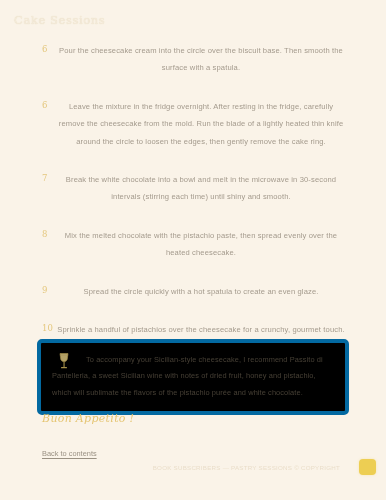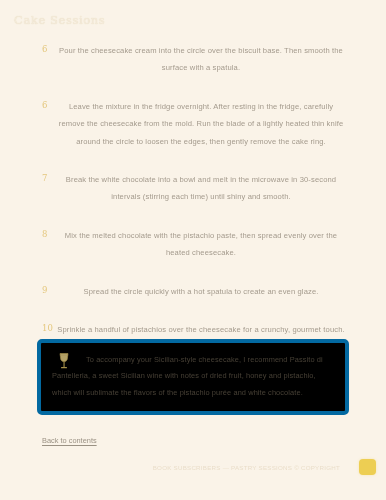--- a/index.html
+++ b/index.html
@@ -217,20 +217,21 @@
           <path d="M3.4 3.4 H10.6" stroke="#e6cd7c" stroke-width="0.7"></path>
           <rect x="6.5" y="10" width="1.1" height="5" fill="#dcbf62"></rect>
           <rect x="4" y="15" width="6" height="1.2" rx="0.5" fill="#dcbf62"></rect>
         </svg>
       </span>
       <div class="tip-text">To accompany your Sicilian-style cheesecake, I recommend Passito di Pantelleria, a sweet Sicilian wine with notes of dried fruit, honey and pistachio, which will sublimate the flavors of the pistachio purée and white chocolate.</div>
     </div>
   </div>
 
   <div class="closing">
+    <div class="appetito">Buon Appetito !</div>
     <a class="back-link">Back to contents</a>
   </div>
 
   <div class="site-footer">
     <div class="footer-text">BOOK SUBSCRIBERS — PASTRY SESSIONS © COPYRIGHT</div>
     <div class="footer-logo"></div>
   </div>
 
 </div>
 

